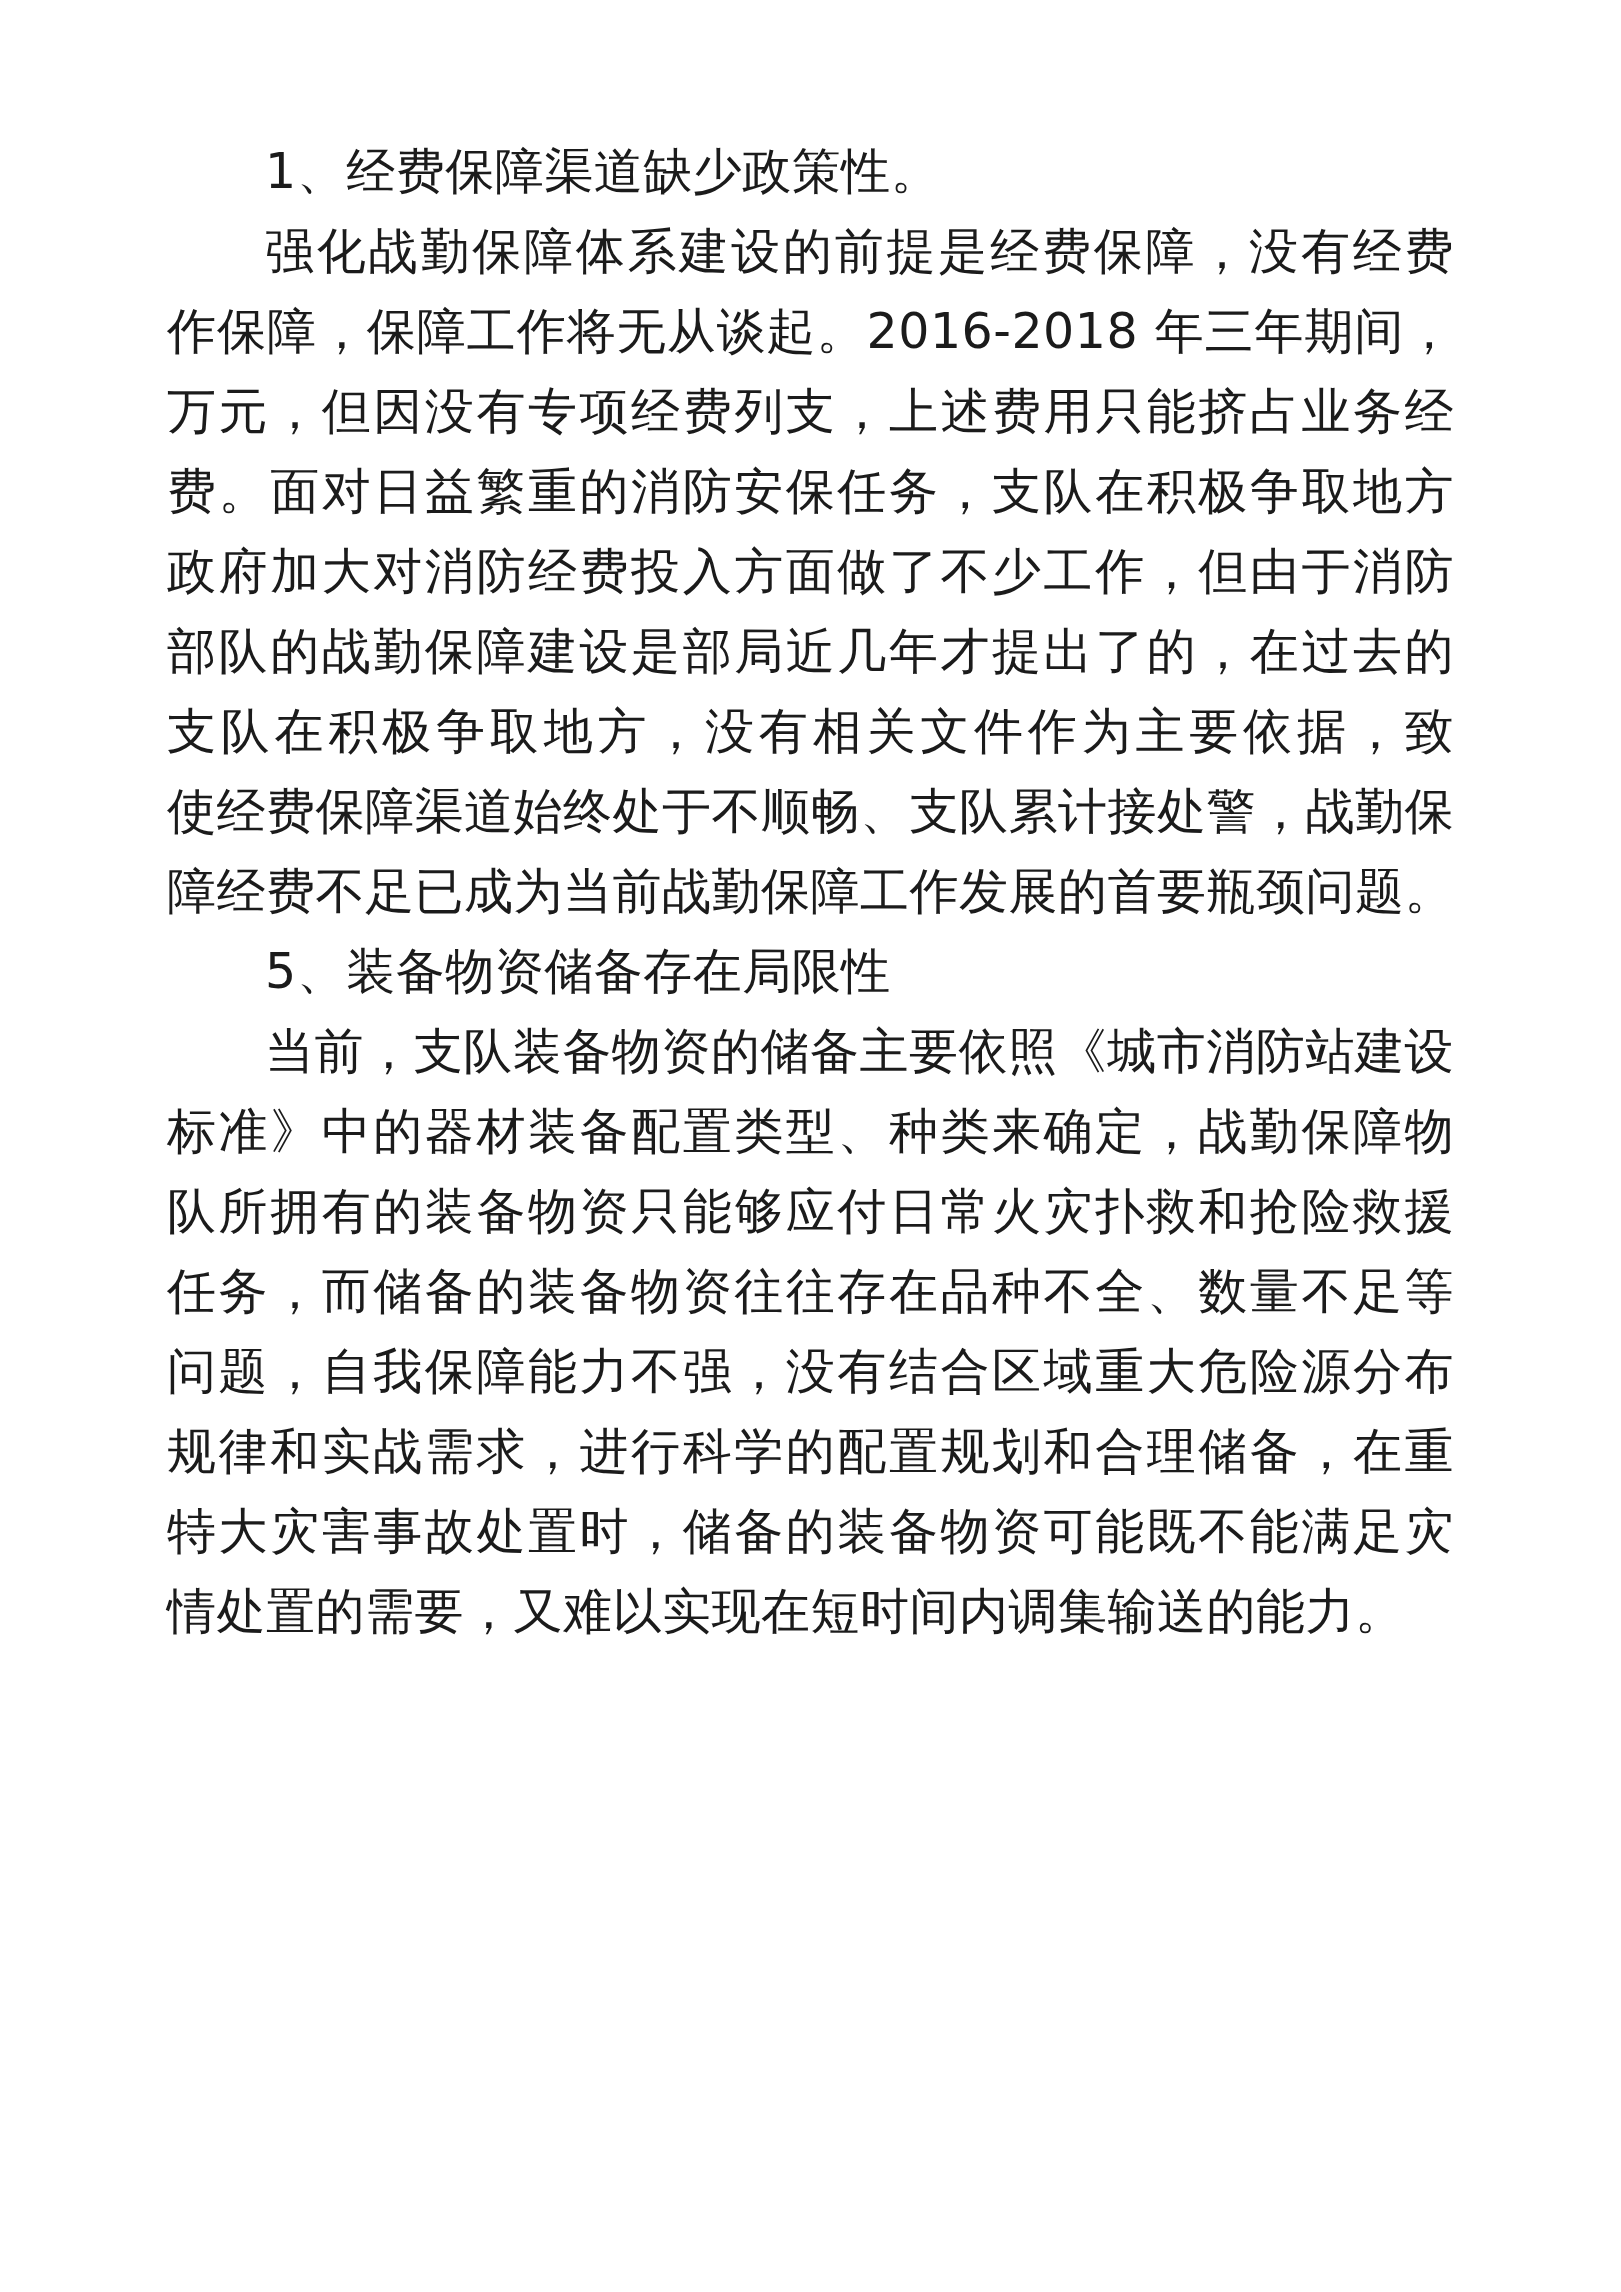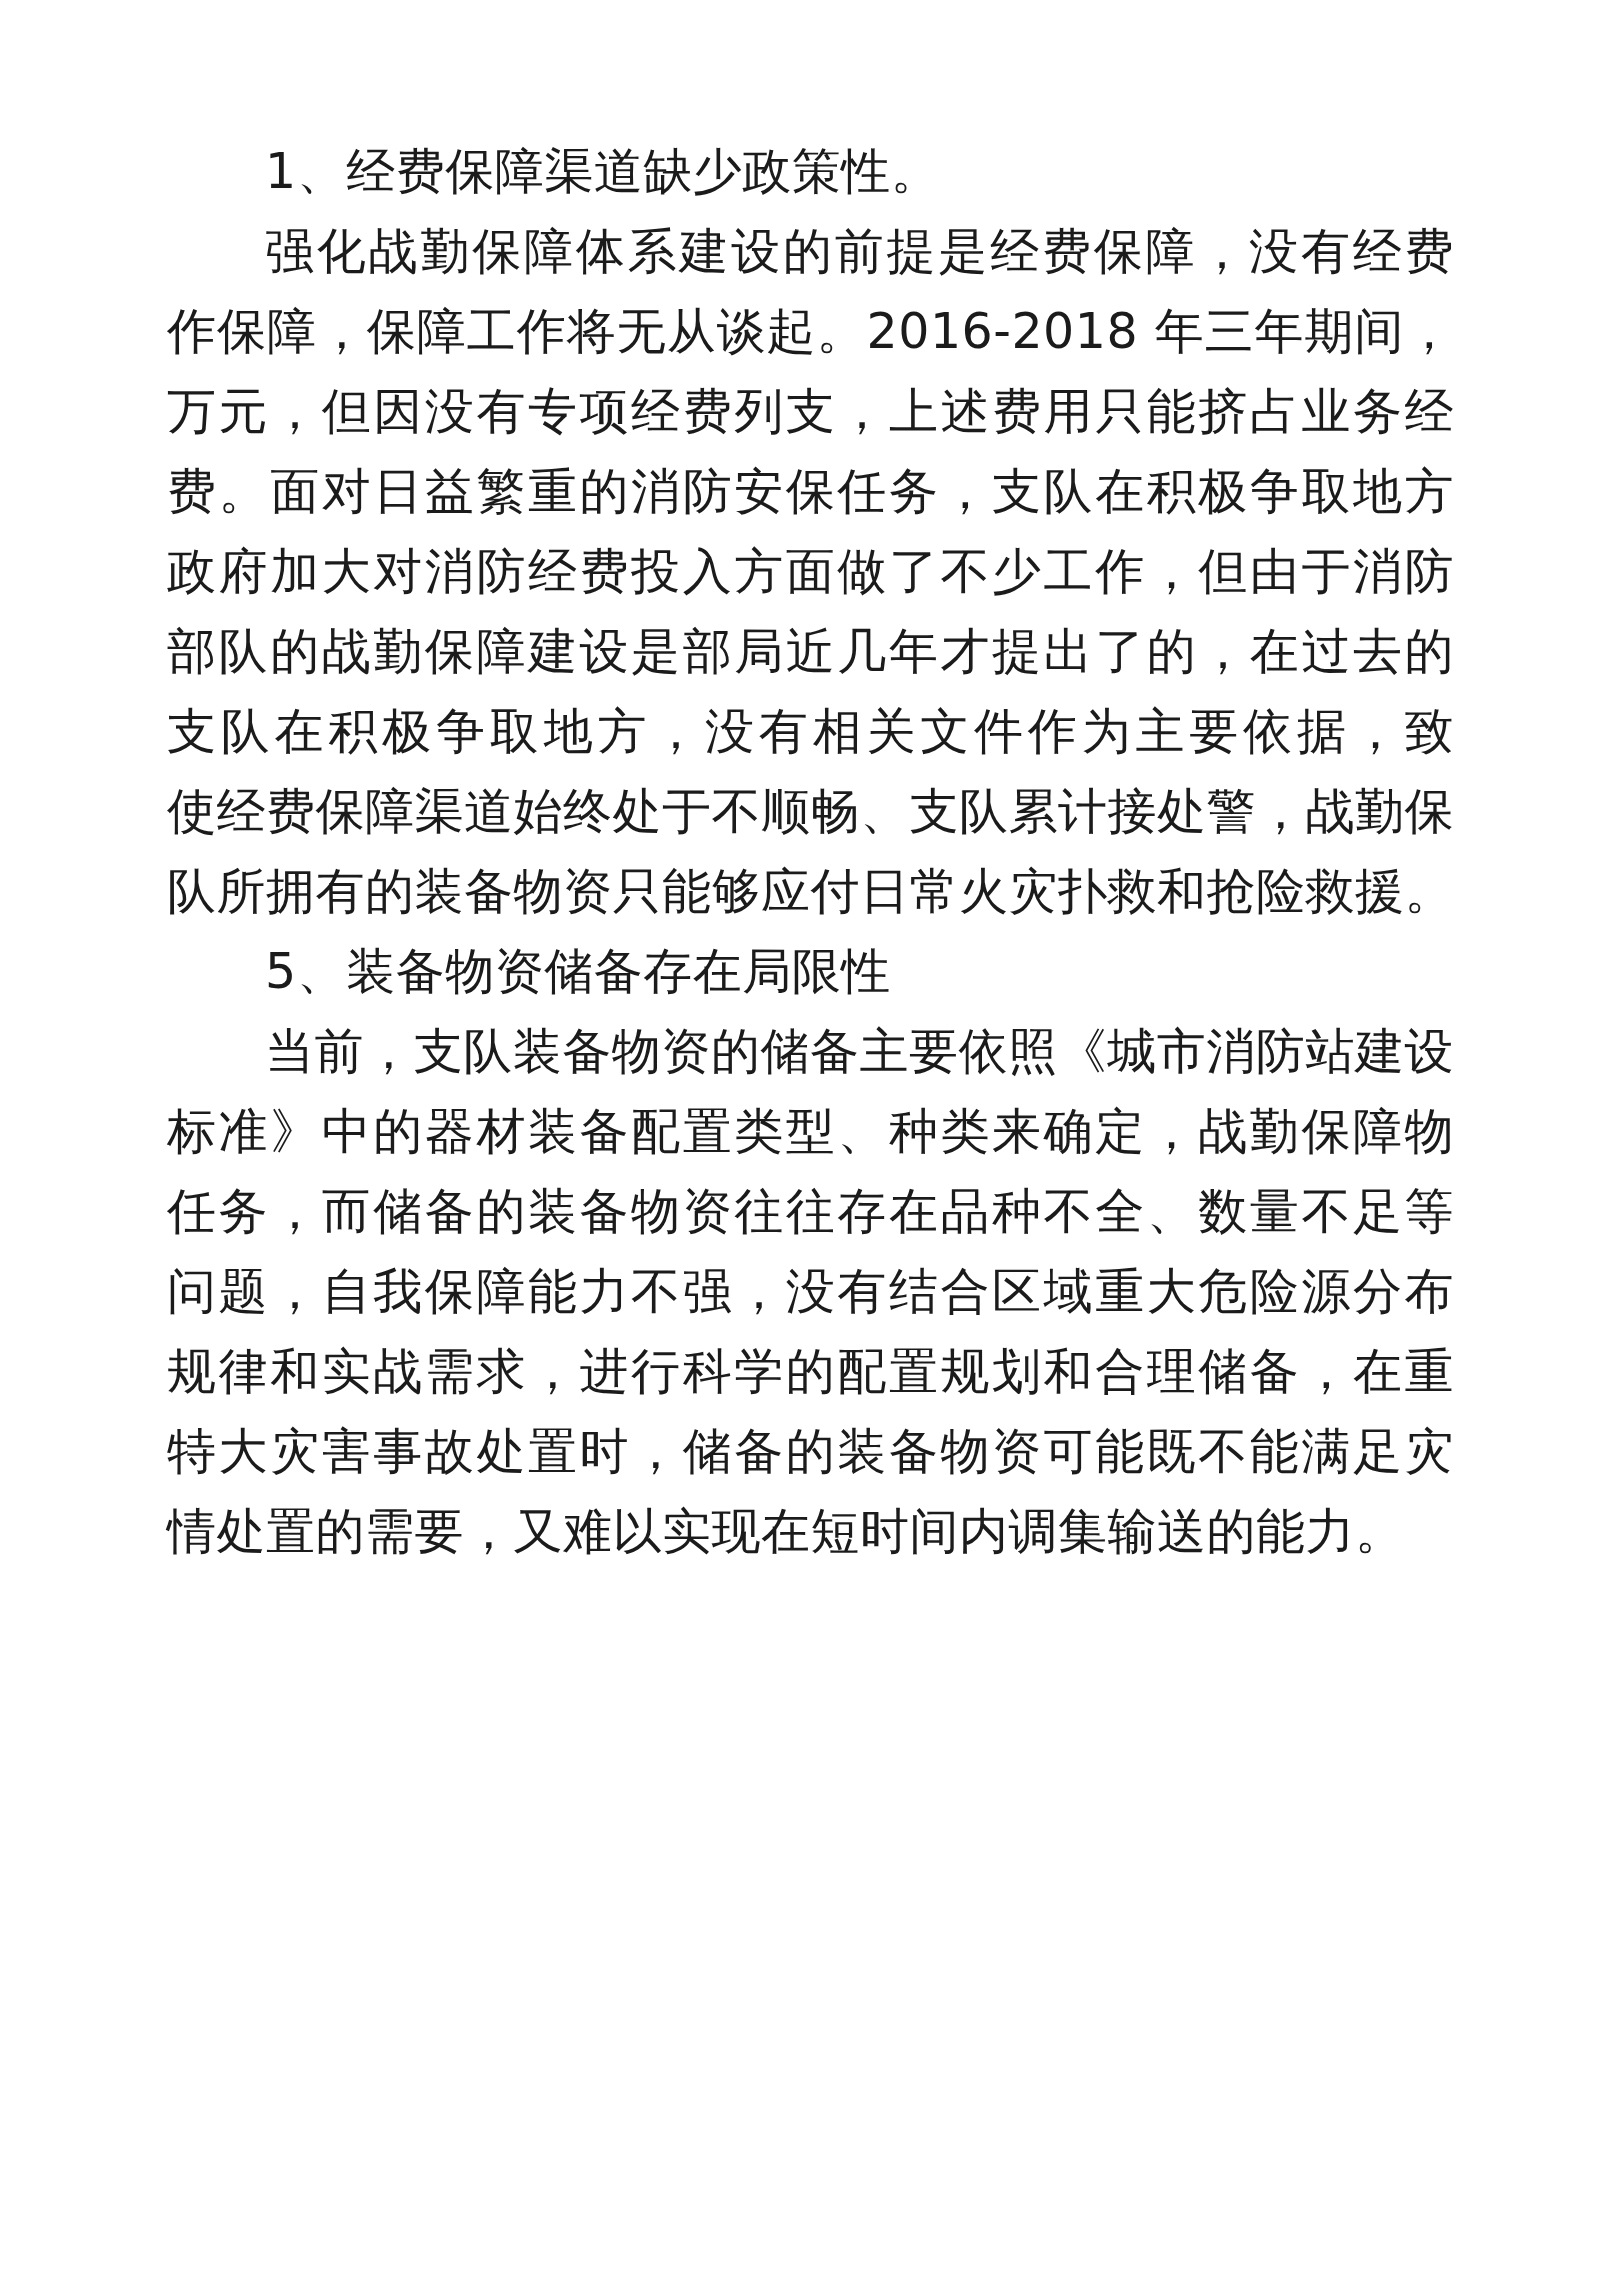--- a/index.html
+++ b/index.html
@@ -57,26 +57,27 @@
   <p class="line heading">1、经费保障渠道缺少政策性。</p>
 
   <p class="line body first">强化战勤保障体系建设的前提是经费保障，没有经费</p>
   <p class="line body">作保障，保障工作将无从谈起。2016-2018 年三年期间，</p>
   <p class="line body">万元，但因没有专项经费列支，上述费用只能挤占业务经</p>
   <p class="line body">费。面对日益繁重的消防安保任务，支队在积极争取地方</p>
   <p class="line body">政府加大对消防经费投入方面做了不少工作，但由于消防</p>
   <p class="line body">部队的战勤保障建设是部局近几年才提出了的，在过去的</p>
   <p class="line body">支队在积极争取地方，没有相关文件作为主要依据，致</p>
   <p class="line body">使经费保障渠道始终处于不顺畅、支队累计接处警，战勤保</p>
-  <p class="line body last">队所拥有的装备物资只能够应付日常火灾扑救和抢险救援。</p>
+  <p class="line body last">障经费不足已成为当前战勤保障工作发展的首要瓶颈问题。</p>
 
   <p class="line heading">5、装备物资储备存在局限性</p>
 
   <p class="line body first">当前，支队装备物资的储备主要依照《城市消防站建设</p>
   <p class="line body">标准》中的器材装备配置类型、种类来确定，战勤保障物</p>
+  <p class="line body">队所拥有的装备物资只能够应付日常火灾扑救和抢险救援</p>
   <p class="line body">任务，而储备的装备物资往往存在品种不全、数量不足等</p>
   <p class="line body">问题，自我保障能力不强，没有结合区域重大危险源分布</p>
   <p class="line body">规律和实战需求，进行科学的配置规划和合理储备，在重</p>
   <p class="line body">特大灾害事故处置时，储备的装备物资可能既不能满足灾</p>
   <p class="line body last">情处置的需要，又难以实现在短时间内调集输送的能力。</p>
 
 </div>
 
 
 </body></html>

